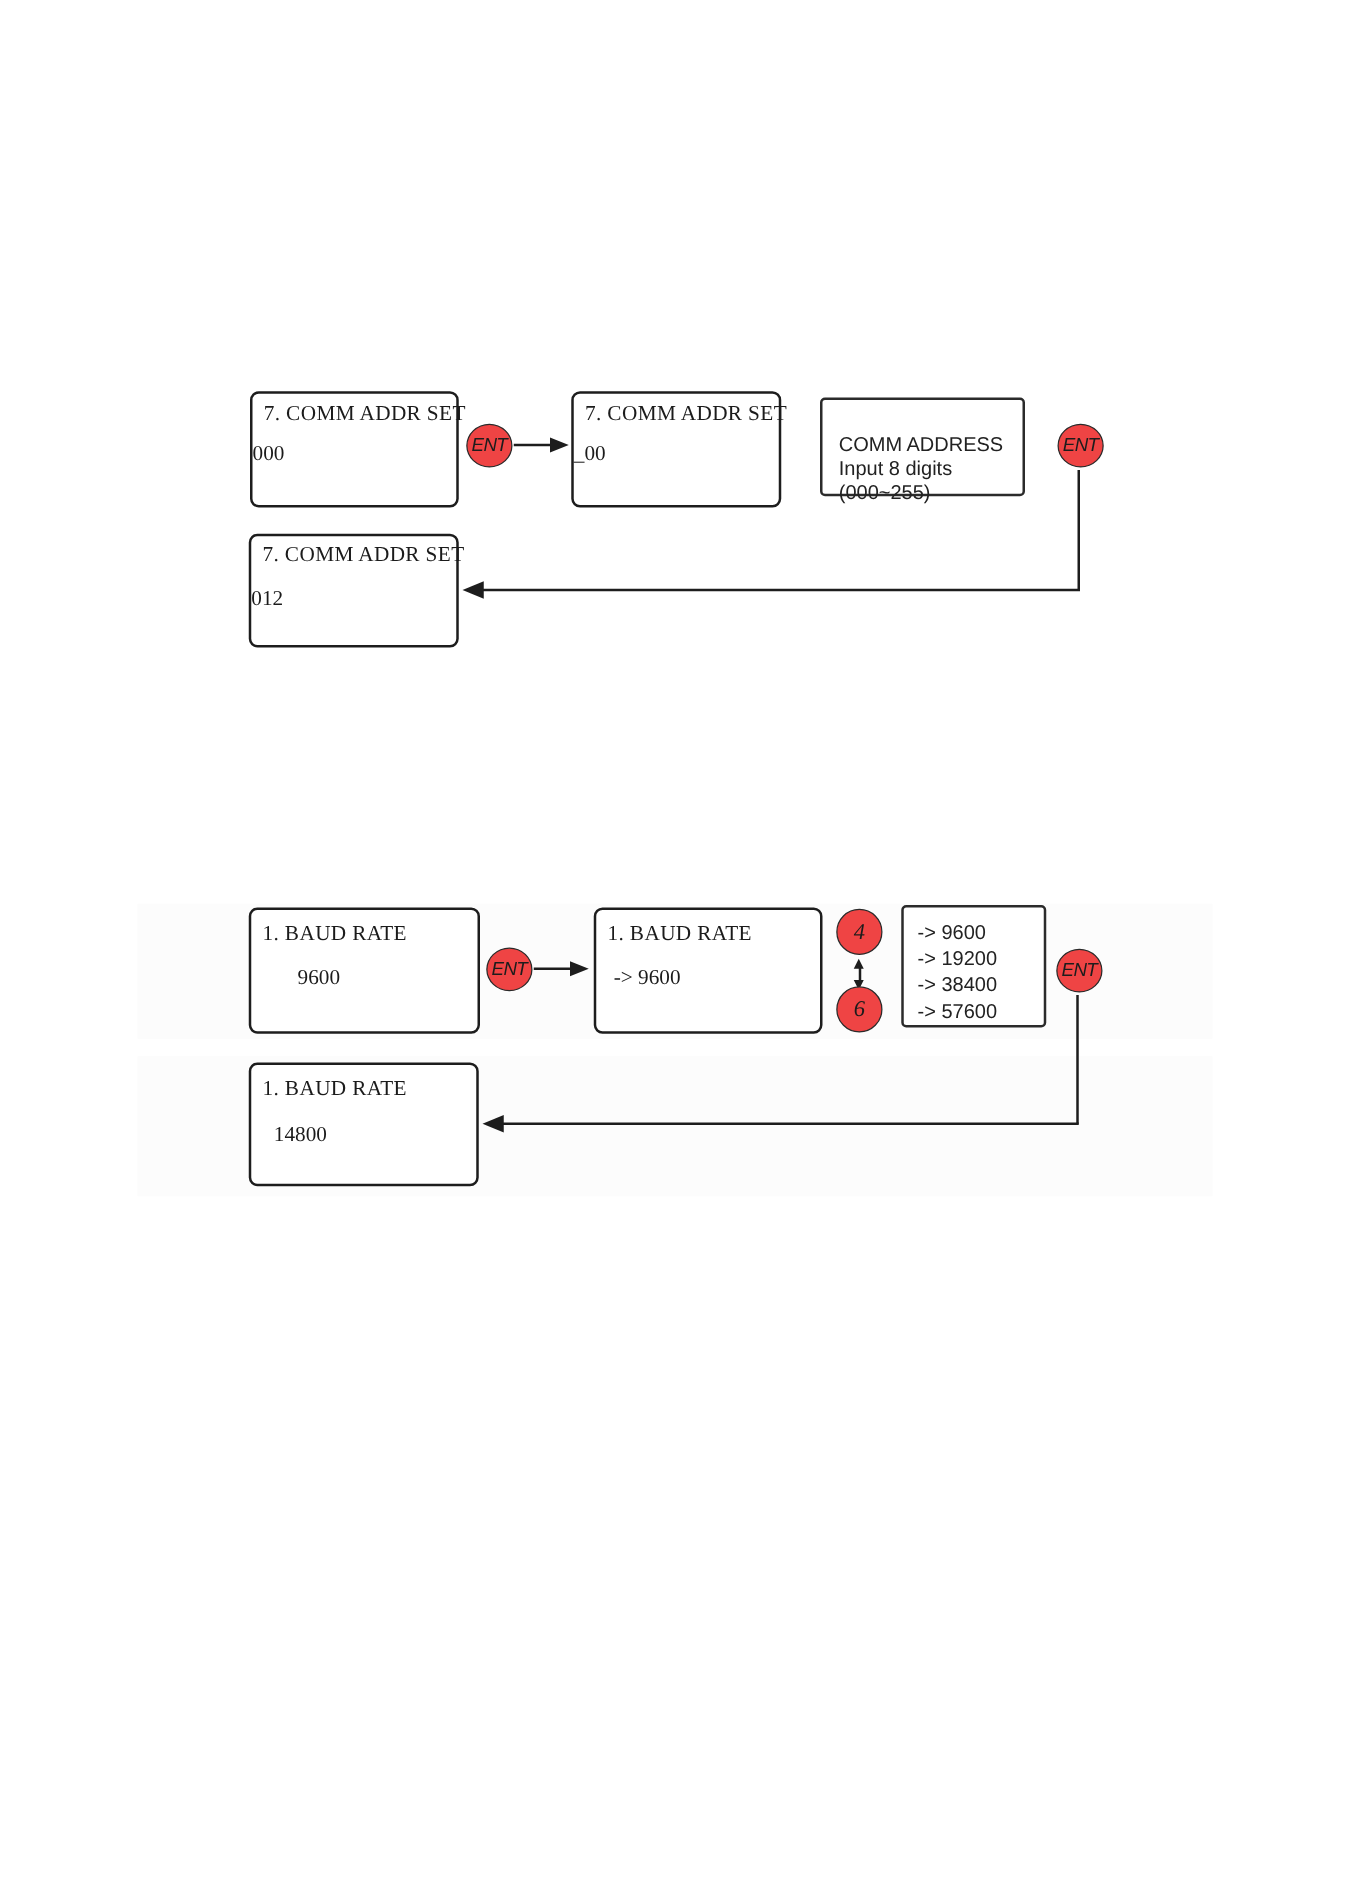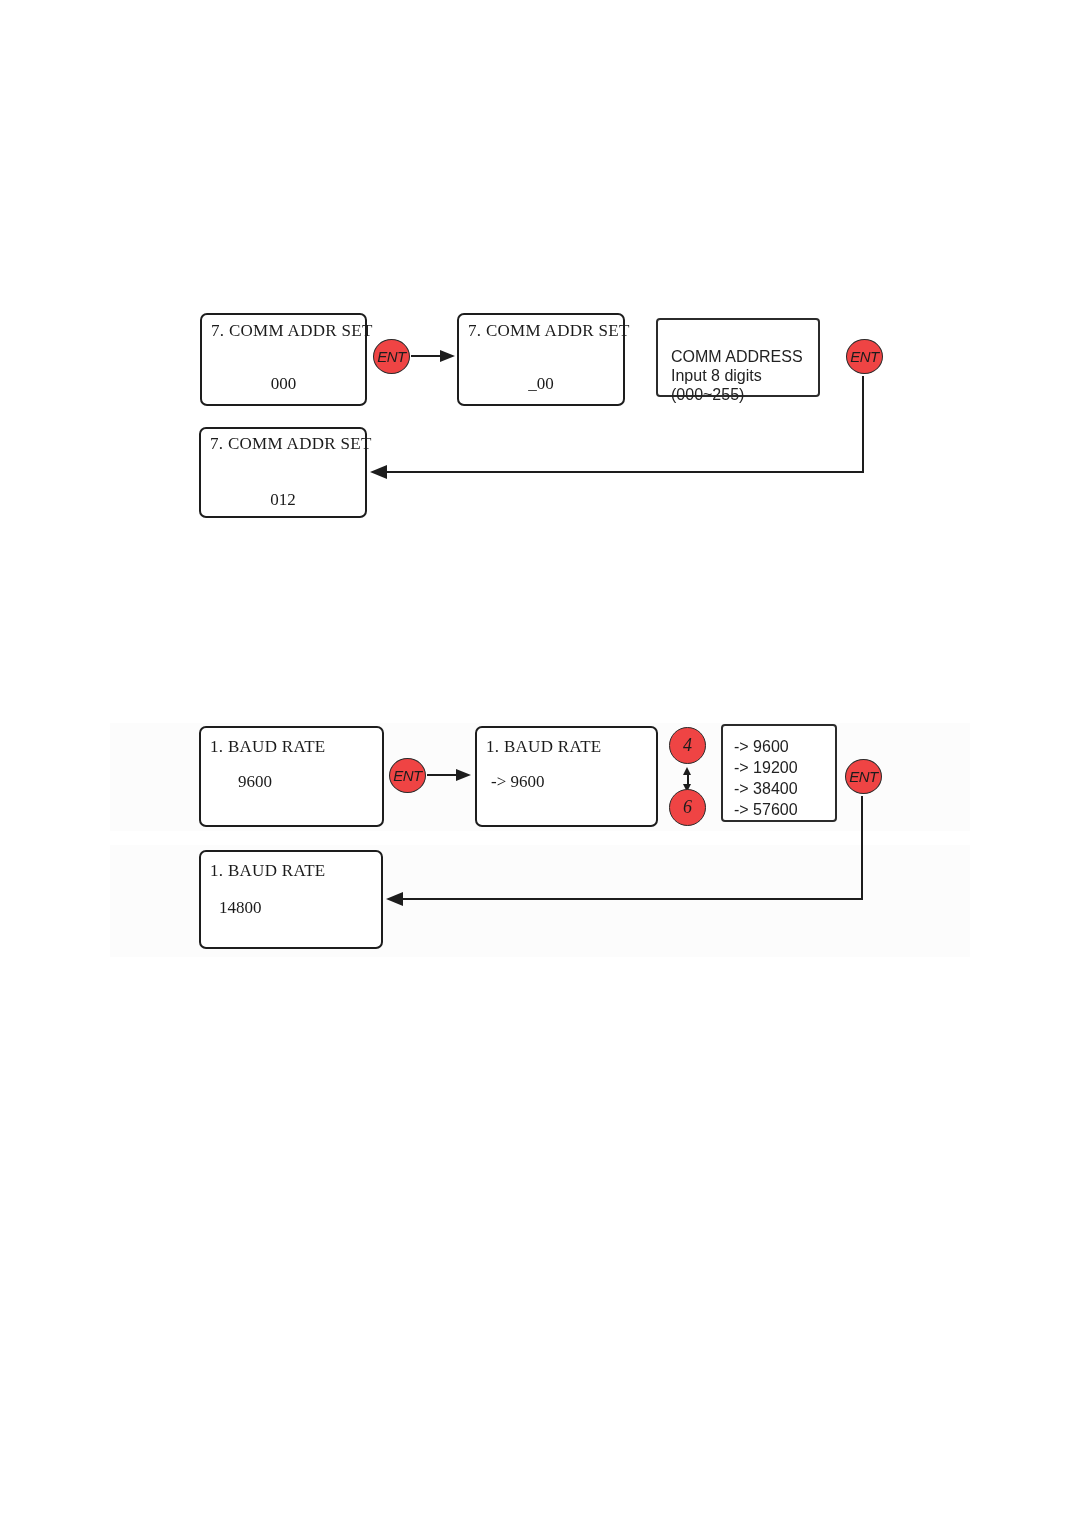--- a/index.html
+++ b/index.html
@@ -40,22 +40,21 @@
   .lcd-value {
     position: absolute;
     font-size: 17px;
     line-height: 17px;
     color: #1b1b1b;
     white-space: nowrap;
   }
   .lcd-value.center {
     left: 0;
     width: 100%;
-    text-align: center;
-    margin-top: 21px;
+    text-align: left;
   }
   
   .info {
     position: absolute;
     border: 2px solid #2b2b2b;
     border-radius: 4px;
     background: #ffffff;
     box-sizing: border-box;
     font-family: "Liberation Sans", "DejaVu Sans", sans-serif;
     font-size: 16px;

